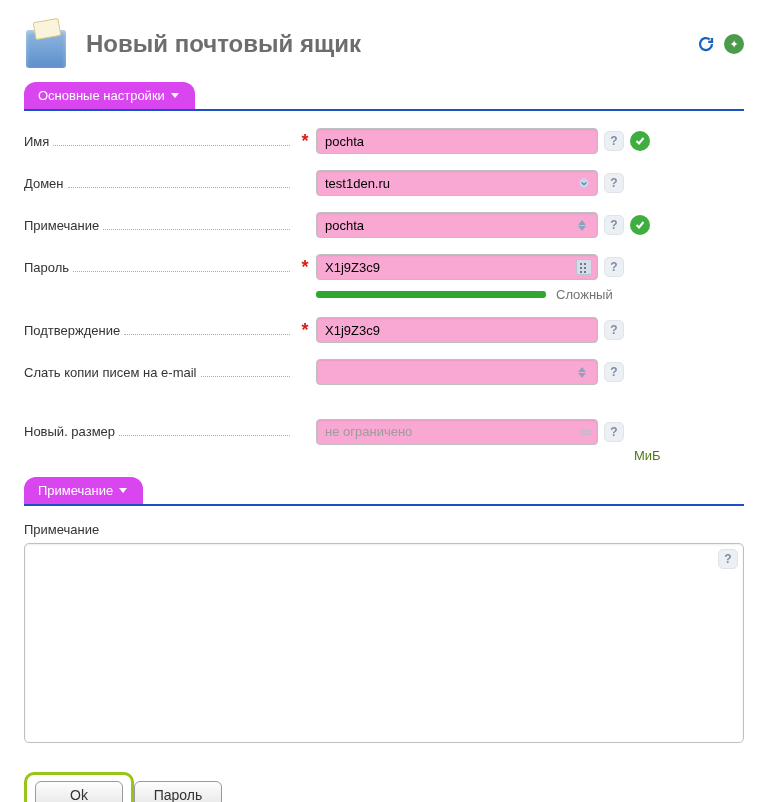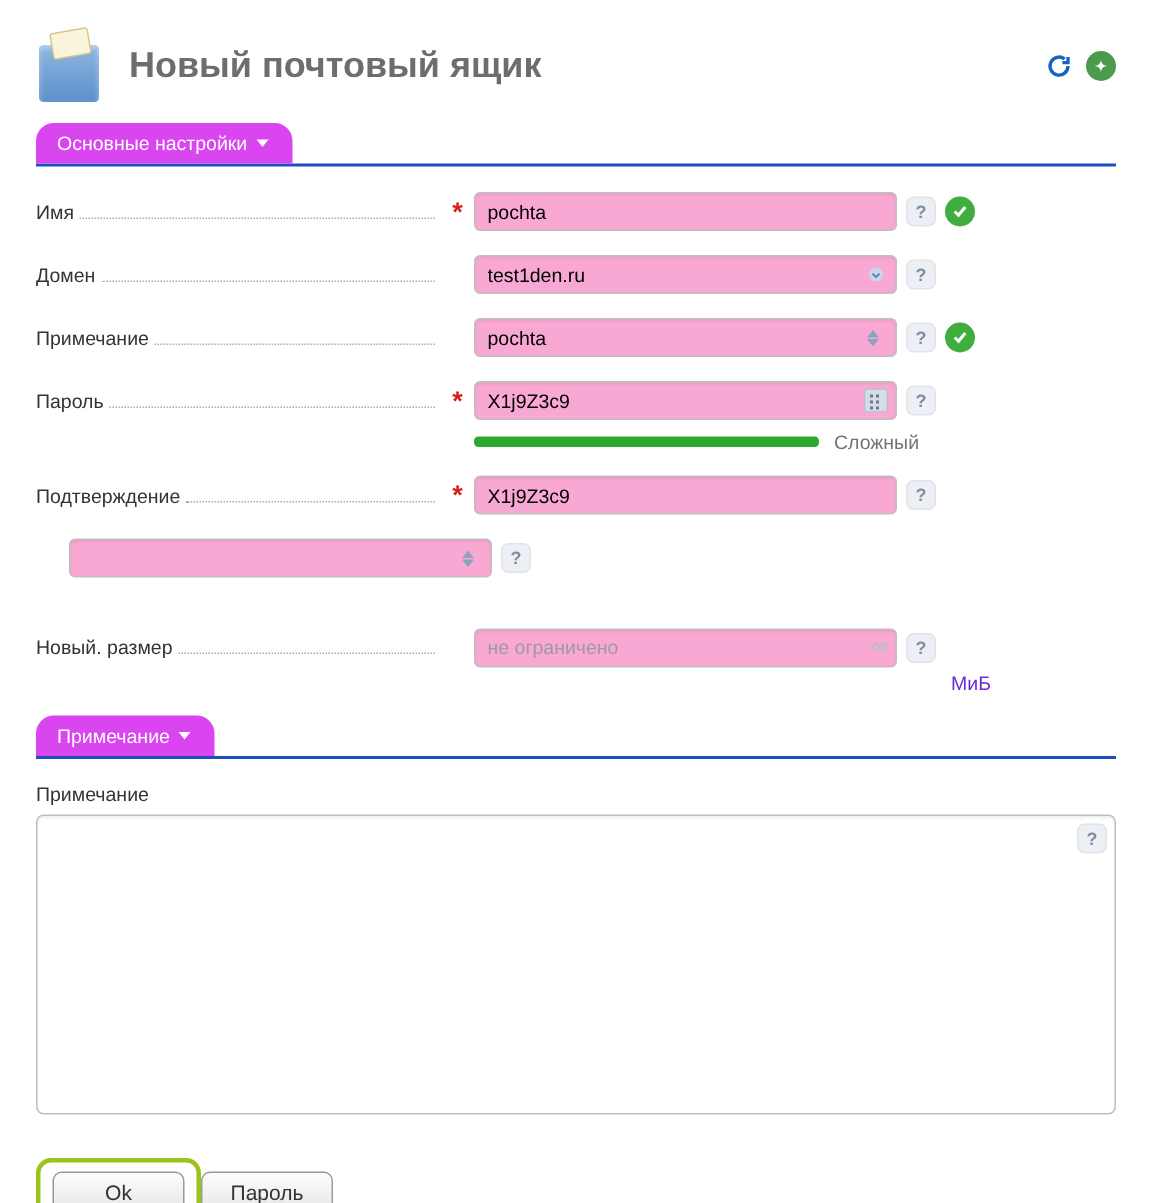--- a/index.html
+++ b/index.html
@@ -166,21 +166,21 @@
     margin:-8px 0 14px 292px;
   }
   .strength-bar {
     width:230px;height:7px;border-radius:3px;background:#2fa82f;
   }
   .strength-label { color:#737373; }
   .infinity {
     position:absolute; right:6px; top:50%; transform:translateY(-50%);
     color:#b8bfc8; font-size:16px; font-weight:bold;
   }
-  .unit { color:#6d28d9; margin-left:4px;margin-top:48px; }
+  .unit { color:#4d7c0f; margin-left:4px;margin-top:48px; }
   
   .notes-label { margin: 4px 0 6px 0; }
   .notes-wrap { position:relative; }
   textarea.notes {
     width:100%; height:200px;
     border:1px solid #bfbfbf; border-radius:5px;
     padding:8px; font-size:13px; resize:none;
     box-shadow: inset 0 1px 2px rgba(0,0,0,.08);
   }
   .notes-help { position:absolute; right:6px; top:6px; }
@@ -322,20 +322,24 @@
       <span class="req">*</span>
       <div class="input-col">
         <input class="txt" value="X1j9Z3c9" style="">
       </div>
       <div class="after-col">
         <div class="help">?</div>
       </div>
     </div>
 
     <div class="row">
+      <div class="label-col">
+        <span class="label-text">Слать копии писем на e-mail</span>
+        <span class="label-dots"></span>
+      </div>
       <span class="req-spacer"></span>
       <div class="input-col">
         <input class="txt with-icon" value="" style="">
         <div class="spinner">
           <div class="arr up"></div>
             <div class="arr dn"></div>
         </div>
       </div>
       <div class="after-col">
         <div class="help">?</div>

